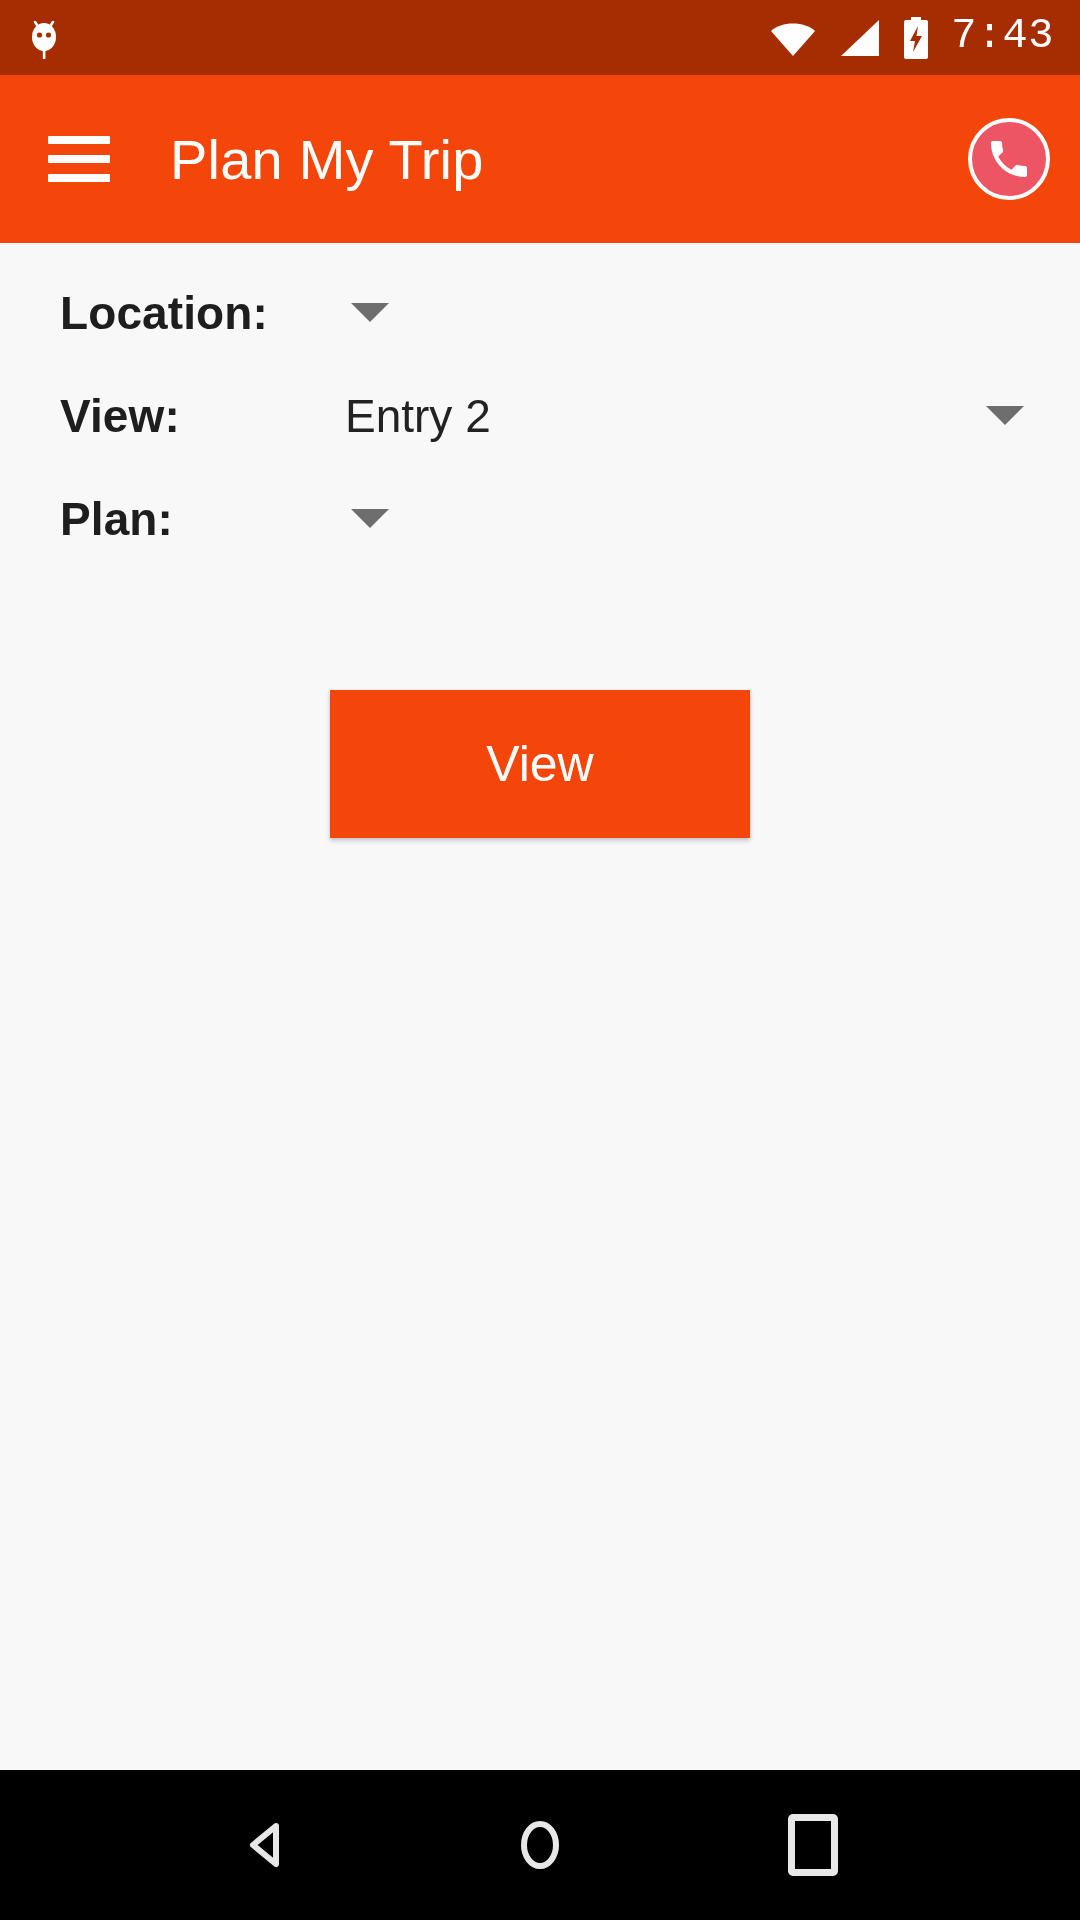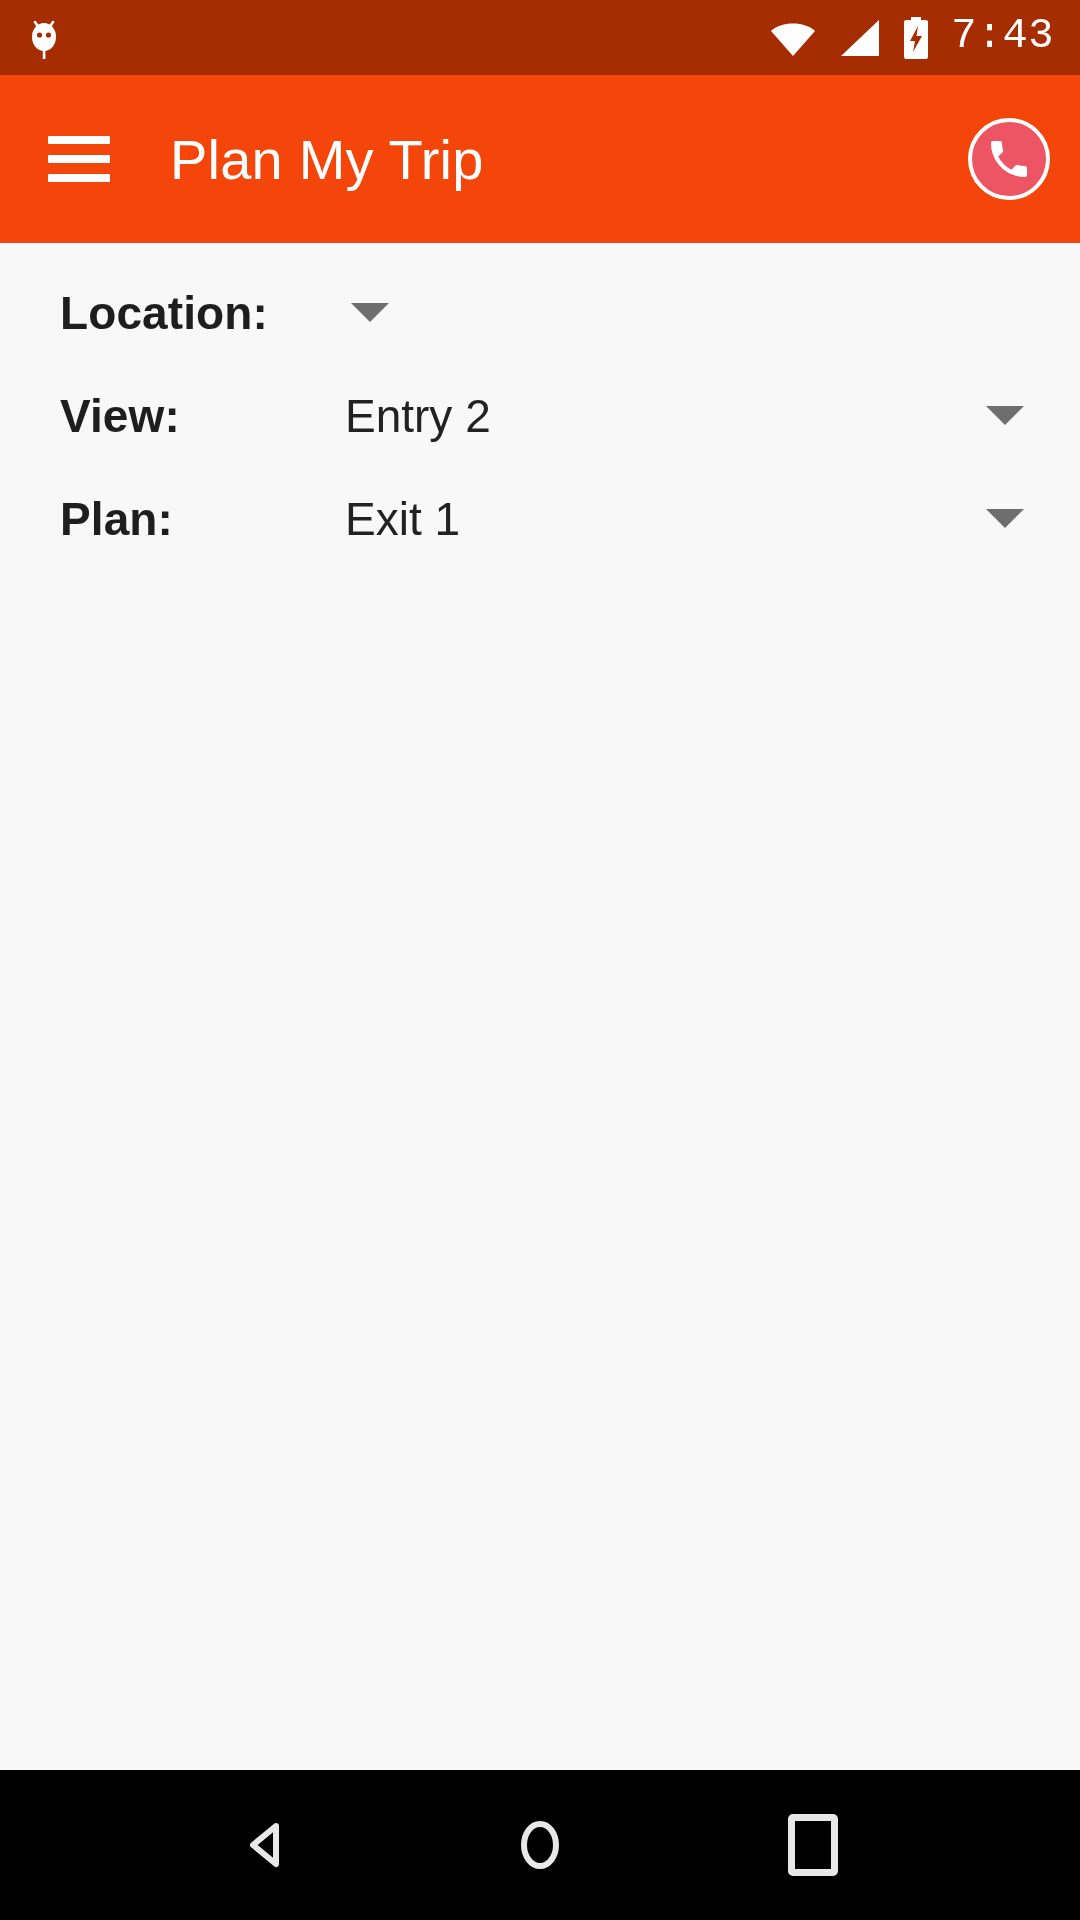--- a/index.html
+++ b/index.html
@@ -213,24 +213,26 @@
     </div>
 
     <div class="form-row">
       <div class="row-label">View:</div>
       <div class="row-value">Entry 2</div>
       <div class="caret"></div>
     </div>
 
     <div class="form-row">
       <div class="row-label">Plan:</div>
-      <div class="row-value">Exit 1</div>
       <div class="caret"></div>
     </div>
 
+    <div class="btn-wrap">
+      <button class="view-btn">View</button>
+    </div>
 
   </div>
 
   <div class="navbar">
     <div class="nav-btn">
       <span>
         <svg class="icon-svg" width="62" height="62" viewBox="0 0 62 62">
           <path d="M40 12 L17 31 L40 50 Z" fill="none" stroke="#E8E8E8" stroke-width="6" stroke-linejoin="round"></path>
         </svg>
       </span>

